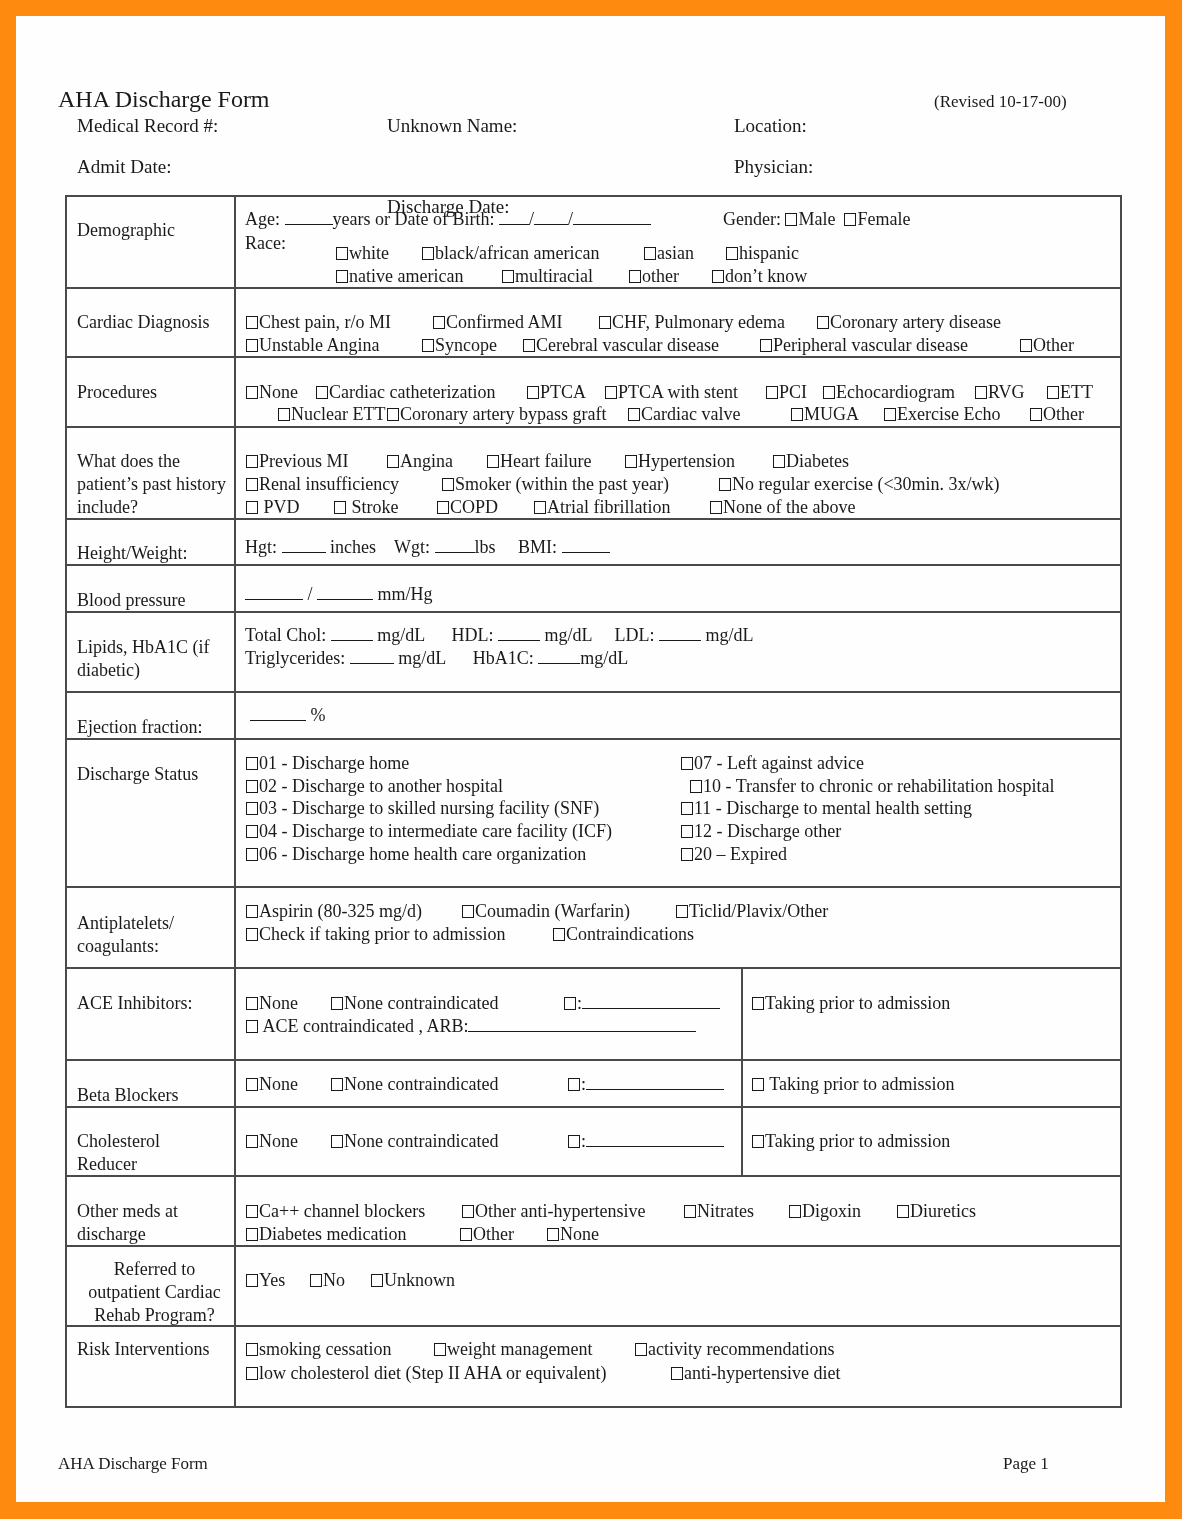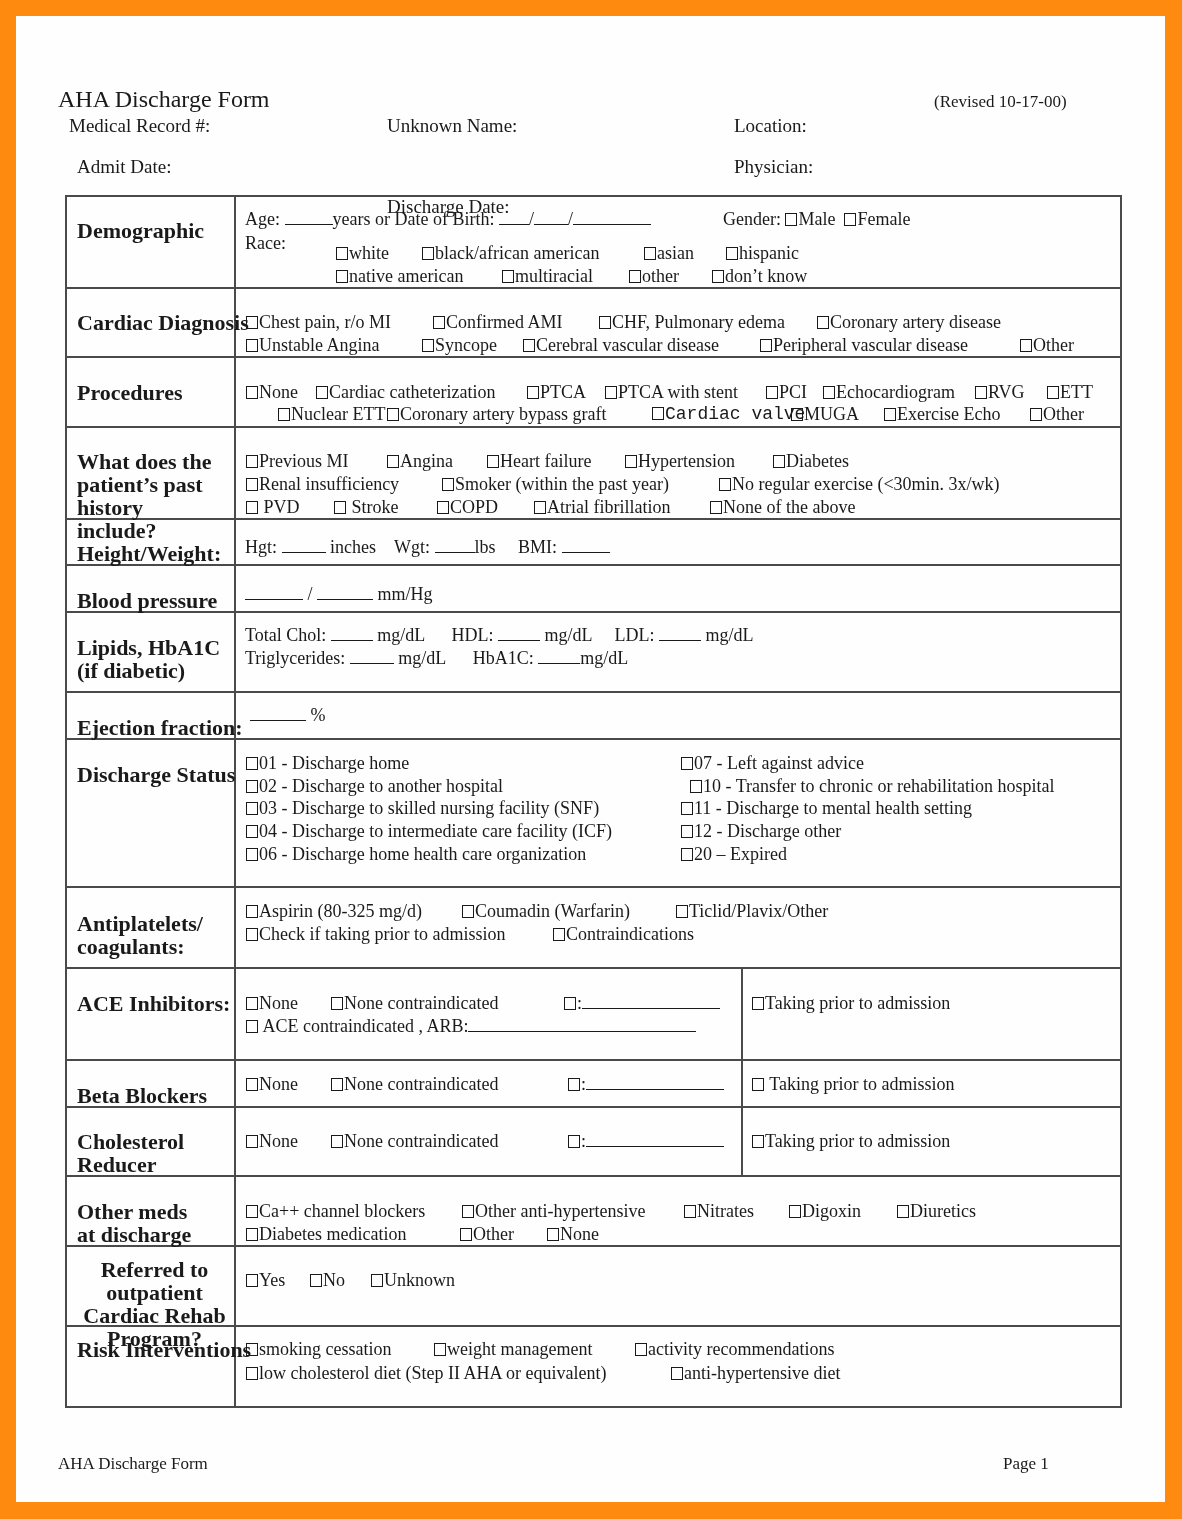--- a/index.html
+++ b/index.html
@@ -13,42 +13,42 @@
   .page {
     position: absolute;
     left: 16px; top: 16px;
     width: 1149px; height: 1486px;
     background: #fefefe;
   }
   .abs { position: absolute; white-space: nowrap; }
   .title { font-size: 24px; }
   .hdr { font-size: 19px; }
   .txt { font-size: 18px; line-height: 23px; }
-  .lbl { font-size: 22px; line-height: 23px; white-space: normal; font-weight: bold; }
+  .lbl { font-size: 18px; line-height: 23px; white-space: normal; }
   .cb {
     display: inline-block;
     width: 12px; height: 13px;
     border: 1.4px solid #1a1a1a;
     vertical-align: -1px;
     margin-right: 1px;
   }
   .hline { position: absolute; height: 2px; background: #4a4a4a; }
   .vline { position: absolute; width: 2px; background: #4a4a4a; }
   .blank { display: inline-block; border-bottom: 1.3px solid #1a1a1a; height: 15px; vertical-align: baseline; }
   .footer { font-size: 17px; }
 </style>
 </head>
 <body>
 
 <div class="page">
 
   <div class="abs title" style="left:42px; top:70px;">AHA Discharge Form</div>
   <div class="abs hdr" style="left:918px; top:76px; font-size:17px;">(Revised 10-17-00)</div>
 
-  <div class="abs hdr" style="left:53px; top:99px;">Medical Record #:</div>
+  <div class="abs hdr" style="left:61px; top:99px;">Medical Record #:</div>
   <div class="abs hdr" style="left:371px; top:99px;">Unknown Name:</div>
   <div class="abs hdr" style="left:718px; top:99px;">Location:</div>
 
   <div class="abs hdr" style="left:61px; top:140px;">Admit Date:</div>
   <div class="abs hdr" style="left:371px; top:140px;margin-top:40px;">Discharge Date:</div>
   <div class="abs hdr" style="left:718px; top:140px;">Physician:</div>
 
   <div>
     <div class="hline" style="left:50px; top:179px; width:1056px;"></div>
     <div class="hline" style="left:50px; top:1390px; width:1056px;"></div>
@@ -110,21 +110,21 @@
   <div class="abs txt" style="left:230px; top:365px;"><span class="cb"></span><span>None</span></div>
   <div class="abs txt" style="left:300px; top:365px;"><span class="cb"></span><span>Cardiac catheterization</span></div>
   <div class="abs txt" style="left:511px; top:365px;font-family:Liberation Serif, serif;"><span class="cb"></span><span>PTCA</span></div>
   <div class="abs txt" style="left:589px; top:365px;"><span class="cb"></span><span>PTCA with stent</span></div>
   <div class="abs txt" style="left:750px; top:365px;"><span class="cb"></span><span>PCI</span></div>
   <div class="abs txt" style="left:807px; top:365px;"><span class="cb"></span><span>Echocardiogram</span></div>
   <div class="abs txt" style="left:959px; top:365px;"><span class="cb"></span><span>RVG</span></div>
   <div class="abs txt" style="left:1031px; top:365px;"><span class="cb"></span><span>ETT</span></div>
   <div class="abs txt" style="left:230px; top:387px;padding-left:32px;"><span class="cb"></span><span>Nuclear ETT</span></div>
   <div class="abs txt" style="left:371px; top:387px;"><span class="cb"></span><span>Coronary artery bypass graft</span></div>
-  <div class="abs txt" style="left:636px; top:387px;font-family:Liberation Mono, monospace;"><span class="cb"></span><span>Cardiac valve</span></div>
+  <div class="abs txt" style="left:612px; top:387px;"><span class="cb"></span><span>Cardiac valve</span></div>
   <div class="abs txt" style="left:775px; top:387px;"><span class="cb"></span><span>MUGA</span></div>
   <div class="abs txt" style="left:868px; top:387px;"><span class="cb"></span><span>Exercise Echo</span></div>
   <div class="abs txt" style="left:1014px; top:387px;"><span class="cb"></span><span>Other</span></div>
 
   <div class="abs lbl" style="left:61px; top:434px; width:150px;">What does the patient’s past history include?</div>
   <div class="abs txt" style="left:230px; top:434px;"><span class="cb"></span><span>Previous MI</span></div>
   <div class="abs txt" style="left:371px; top:434px;"><span class="cb"></span><span>Angina</span></div>
   <div class="abs txt" style="left:471px; top:434px;"><span class="cb"></span><span>Heart failure</span></div>
   <div class="abs txt" style="left:609px; top:434px;"><span class="cb"></span><span>Hypertension</span></div>
   <div class="abs txt" style="left:757px; top:434px;"><span class="cb"></span><span>Diabetes</span></div>

